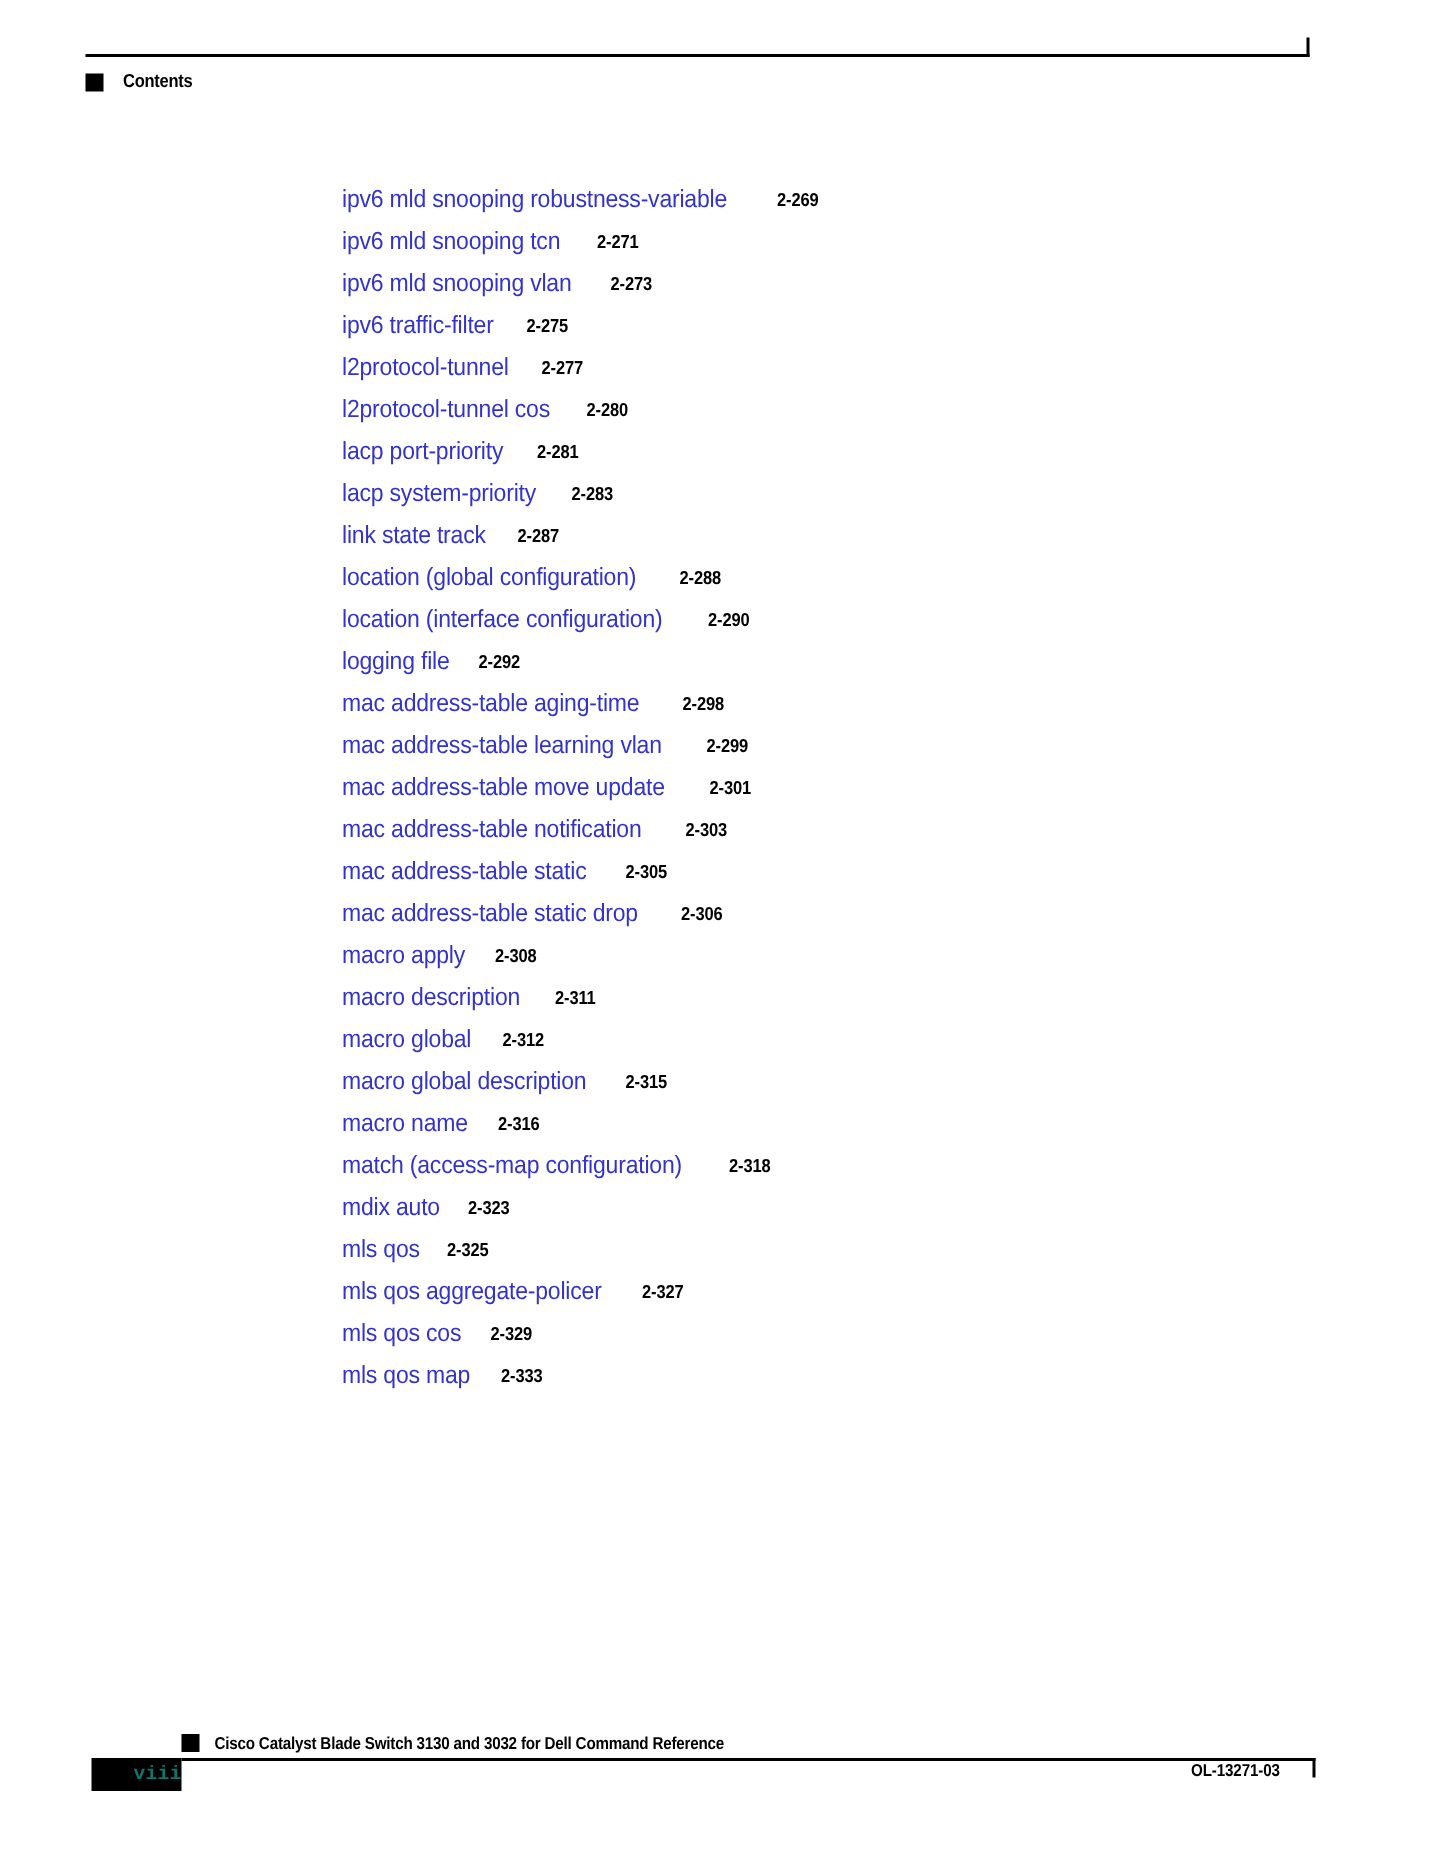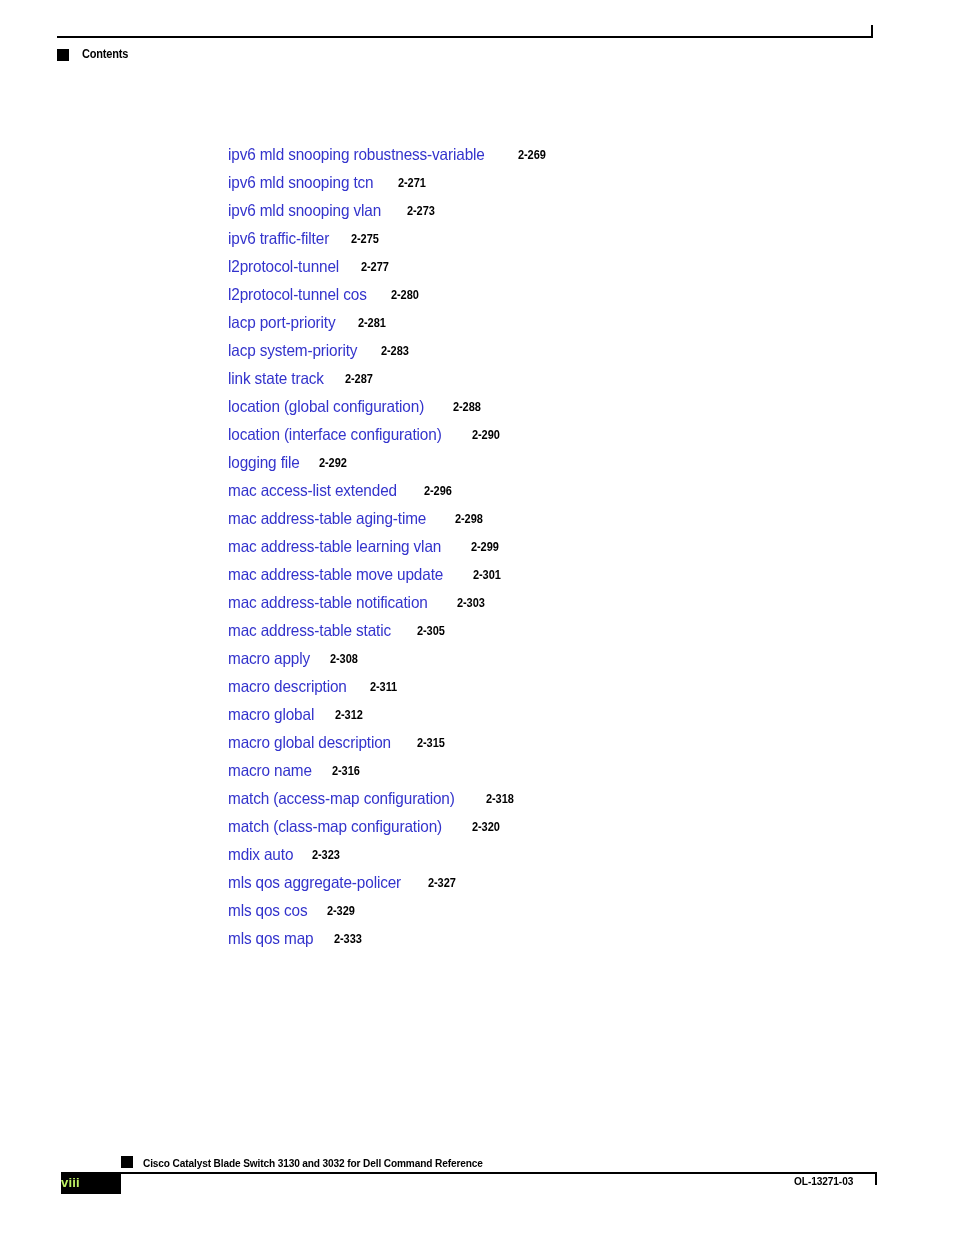--- a/index.html
+++ b/index.html
@@ -67,21 +67,21 @@
     font-family: "Liberation Sans Narrow", "Liberation Sans", sans-serif;
     transform: scaleX(0.88);
     transform-origin: left center;
     white-space: nowrap;
   }
 
   
   .toc {
     position: absolute;
     left: 228px;
-    top: 140px;
+    top: 119px;
     width: 700px;
   }
   .toc-entry {
     height: 28px;
     line-height: 28px;
     white-space: nowrap;
     display: block;
   }
   .toc-title {
     font-size: 16.5px;
@@ -160,26 +160,26 @@
     height: 22px;
     background: #000000;
   }
   .footer-pagenum {
     position: absolute;
     left: 0;
     top: 0;
     width: 60px;
     height: 22px;
     line-height: 22px;
-    text-align: left;
-    color: #bef264;
+    text-align: right;
+    color: #0f766e;
     font-size: 13px;
     font-weight: bold;
     letter-spacing: 0.2px;
-    font-family: Liberation Sans, sans-serif;
+    font-family: Liberation Mono, monospace;
   }
   .footer-docid {
     position: absolute;
     left: 790px;
     top: 20px;
     font-size: 11.5px;
     font-weight: bold;
     letter-spacing: -0.1px;
     font-family: "Liberation Sans Narrow", "Liberation Sans", sans-serif;
     transform: scaleX(0.88);
@@ -205,34 +205,34 @@
       <div class="toc-entry"><span class="toc-title">ipv6 mld snooping vlan</span><span class="toc-page">2-273</span></div>
       <div class="toc-entry"><span class="toc-title">ipv6 traffic-filter</span><span class="toc-page">2-275</span></div>
       <div class="toc-entry"><span class="toc-title">l2protocol-tunnel</span><span class="toc-page">2-277</span></div>
       <div class="toc-entry"><span class="toc-title">l2protocol-tunnel cos</span><span class="toc-page">2-280</span></div>
       <div class="toc-entry"><span class="toc-title">lacp port-priority</span><span class="toc-page">2-281</span></div>
       <div class="toc-entry"><span class="toc-title">lacp system-priority</span><span class="toc-page">2-283</span></div>
       <div class="toc-entry"><span class="toc-title">link state track</span><span class="toc-page">2-287</span></div>
       <div class="toc-entry"><span class="toc-title">location (global configuration)</span><span class="toc-page">2-288</span></div>
       <div class="toc-entry"><span class="toc-title">location (interface configuration)</span><span class="toc-page">2-290</span></div>
       <div class="toc-entry"><span class="toc-title">logging file</span><span class="toc-page">2-292</span></div>
-      <div class="toc-entry"><span class="toc-title">mac access-list extended</span><span class="toc-page">2-296</span></div>
       <div class="toc-entry"><span class="toc-title">mac address-table aging-time</span><span class="toc-page">2-298</span></div>
       <div class="toc-entry"><span class="toc-title">mac address-table learning vlan</span><span class="toc-page">2-299</span></div>
       <div class="toc-entry"><span class="toc-title">mac address-table move update</span><span class="toc-page">2-301</span></div>
       <div class="toc-entry"><span class="toc-title">mac address-table notification</span><span class="toc-page">2-303</span></div>
       <div class="toc-entry"><span class="toc-title">mac address-table static</span><span class="toc-page">2-305</span></div>
+      <div class="toc-entry"><span class="toc-title">mac address-table static drop</span><span class="toc-page">2-306</span></div>
       <div class="toc-entry"><span class="toc-title">macro apply</span><span class="toc-page">2-308</span></div>
       <div class="toc-entry"><span class="toc-title">macro description</span><span class="toc-page">2-311</span></div>
       <div class="toc-entry"><span class="toc-title">macro global</span><span class="toc-page">2-312</span></div>
       <div class="toc-entry"><span class="toc-title">macro global description</span><span class="toc-page">2-315</span></div>
       <div class="toc-entry"><span class="toc-title">macro name</span><span class="toc-page">2-316</span></div>
       <div class="toc-entry"><span class="toc-title">match (access-map configuration)</span><span class="toc-page">2-318</span></div>
-      <div class="toc-entry"><span class="toc-title">match (class-map configuration)</span><span class="toc-page">2-320</span></div>
       <div class="toc-entry"><span class="toc-title">mdix auto</span><span class="toc-page">2-323</span></div>
+      <div class="toc-entry"><span class="toc-title">mls qos</span><span class="toc-page">2-325</span></div>
       <div class="toc-entry"><span class="toc-title">mls qos aggregate-policer</span><span class="toc-page">2-327</span></div>
       <div class="toc-entry"><span class="toc-title">mls qos cos</span><span class="toc-page">2-329</span></div>
       <div class="toc-entry"><span class="toc-title">mls qos map</span><span class="toc-page">2-333</span></div>
     </div>
 
   <div class="footer">
     <div class="footer-square"></div>
     <div class="footer-book-title">Cisco Catalyst Blade Switch 3130 and 3032 for Dell Command Reference</div>
     <div class="footer-rule"></div>
     <div class="footer-rule-tick"></div>

